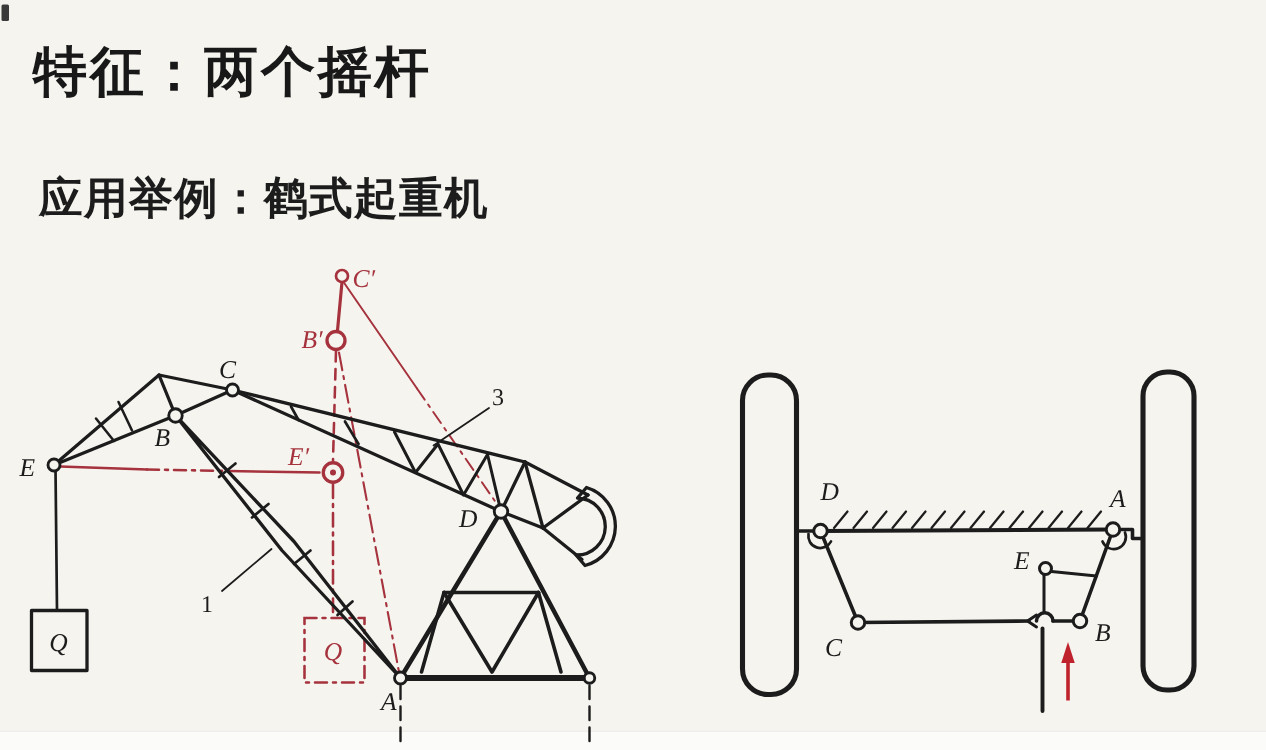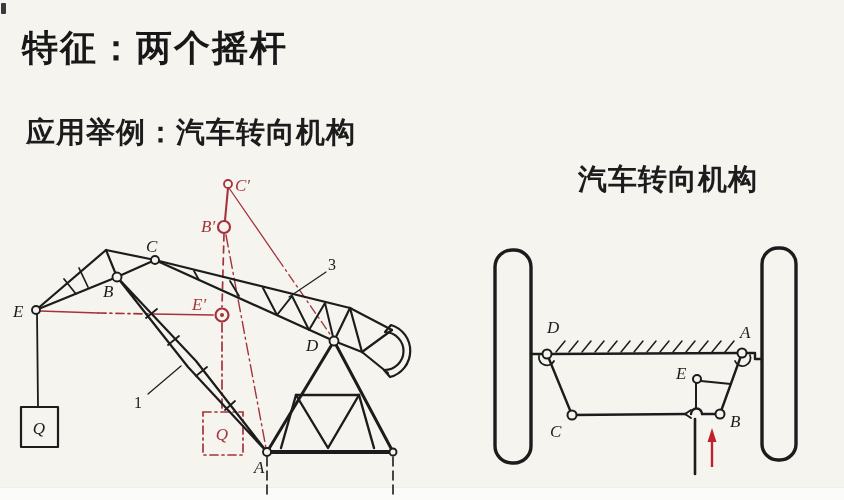--- a/index.html
+++ b/index.html
@@ -44,22 +44,21 @@
 </style>
 </head>
 <body>
 
 <div class="stage">
 
   <div class="bottom-strip"></div>
   <div class="corner-mark"></div>
 
   <div class="title">特征：两个摇杆</div>
-  <div class="subtitle sub-left">应用举例：汽车转向机构</div>
-  <div class="subtitle sub-right2">汽车转向机构</div>
+  <div class="subtitle sub-left">应用举例：鹤式起重机</div>
 
   <svg id="crane-svg" width="430" height="340" viewBox="0 0 430 340">
 
     <g stroke="#a5323c" fill="none" stroke-linecap="round">
       <path d="M40,151 L98,153" stroke-width="1.7"></path>
       <path d="M98,153 L152,154" stroke-width="1.7" stroke-dasharray="8 4 2 4"></path>
       <path d="M152,154 L213,155" stroke-width="1.7"></path>
       <path d="M224,71 L228,28" stroke-width="2.1"></path>
       <path d="M229,28 L278,99" stroke-width="1.3"></path>
       <path d="M278,99 L332,177" stroke-width="1.3" stroke-dasharray="9 4 2 4"></path>

